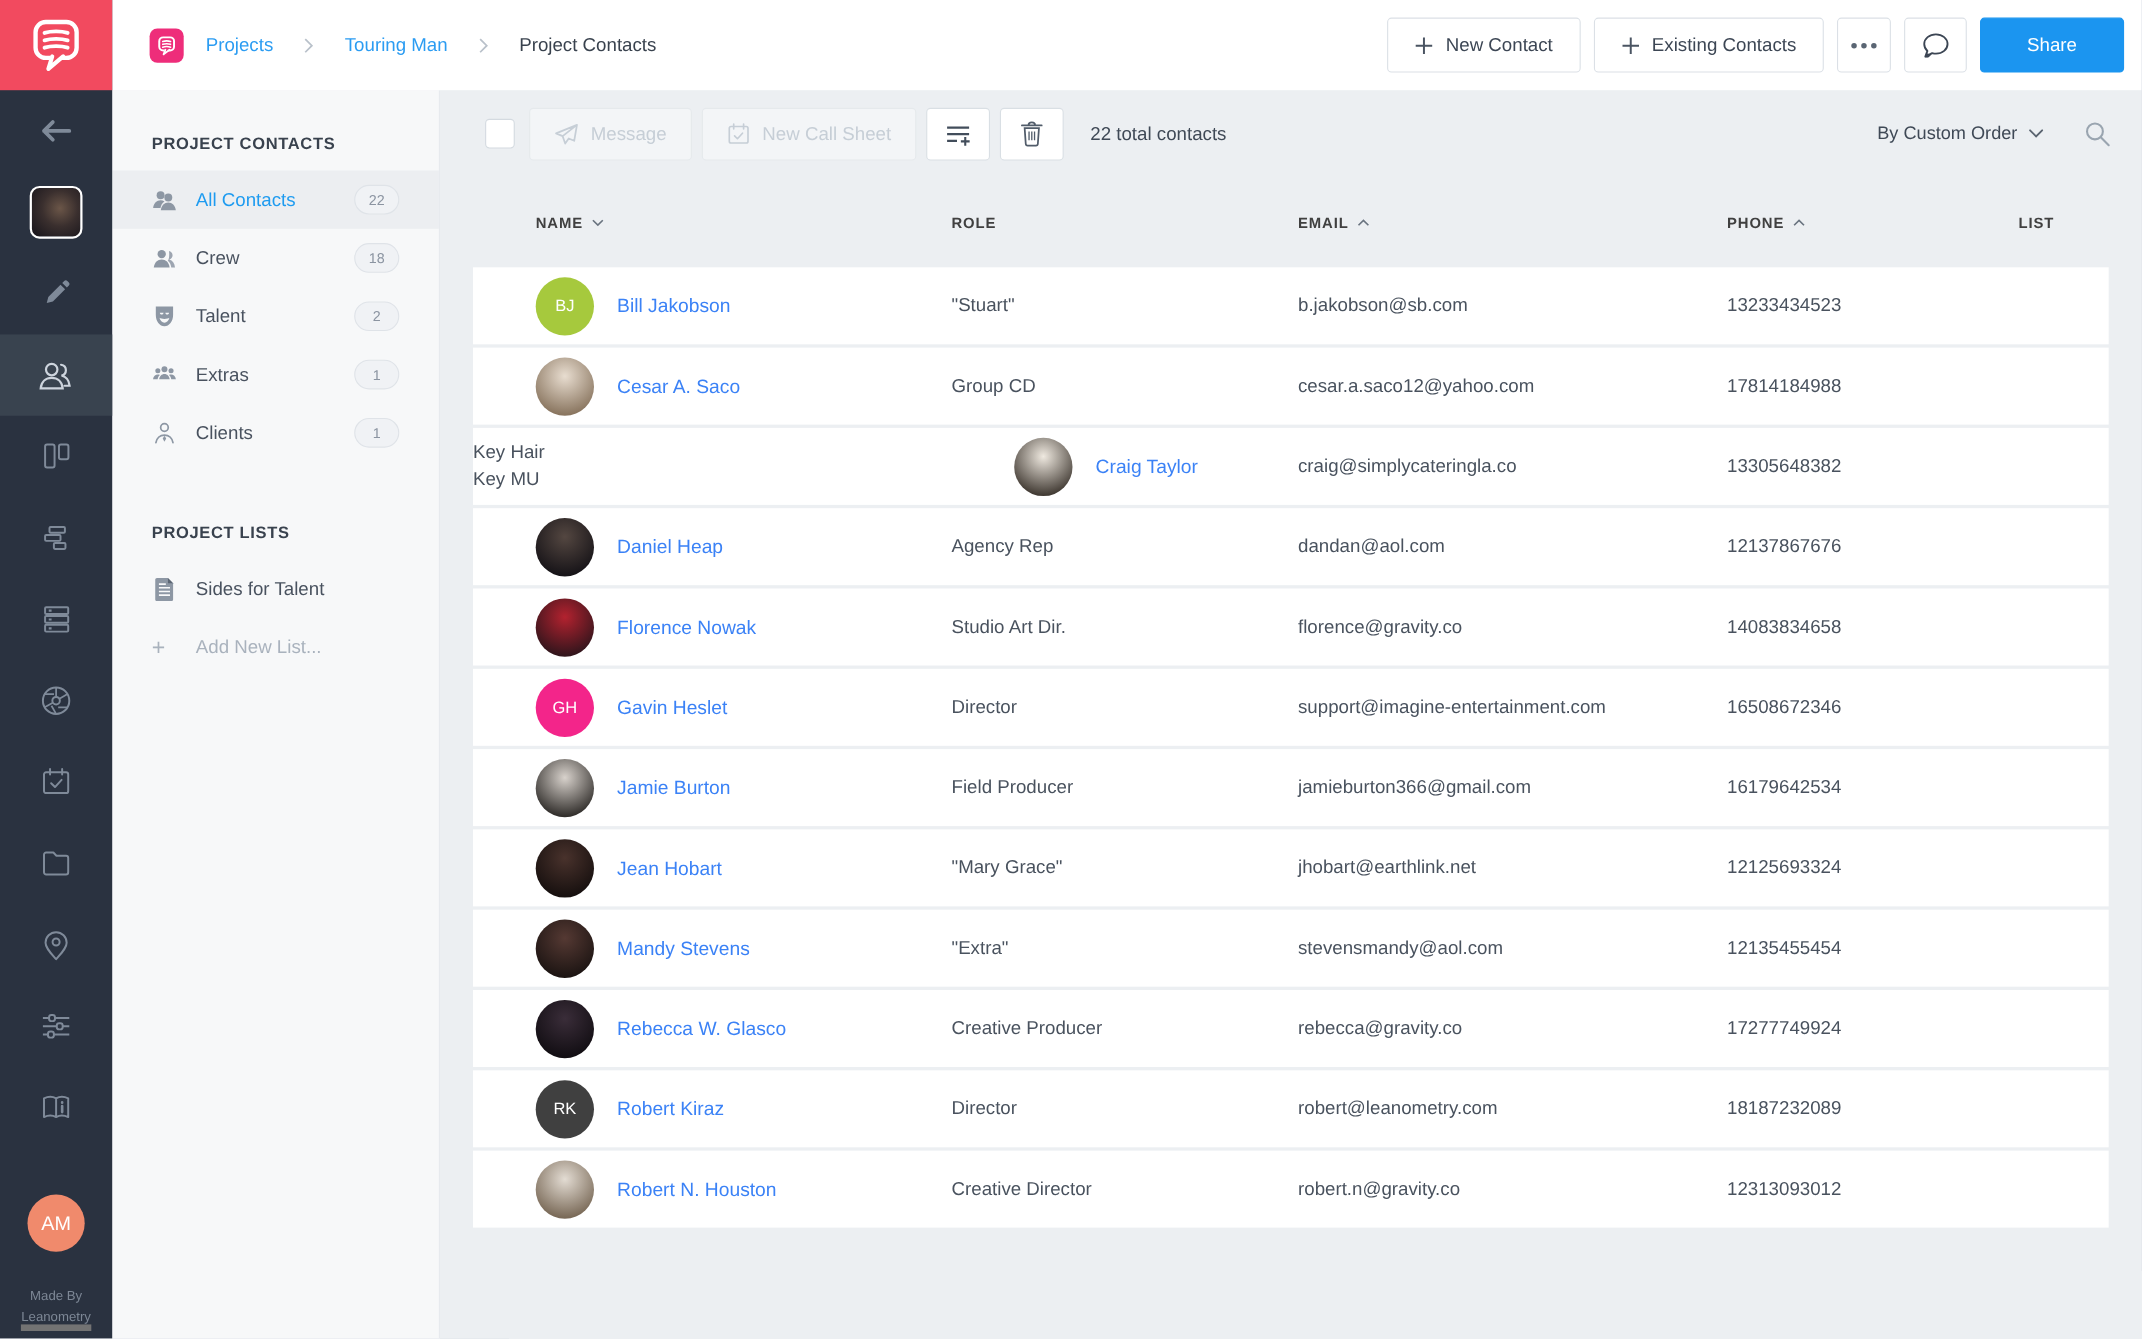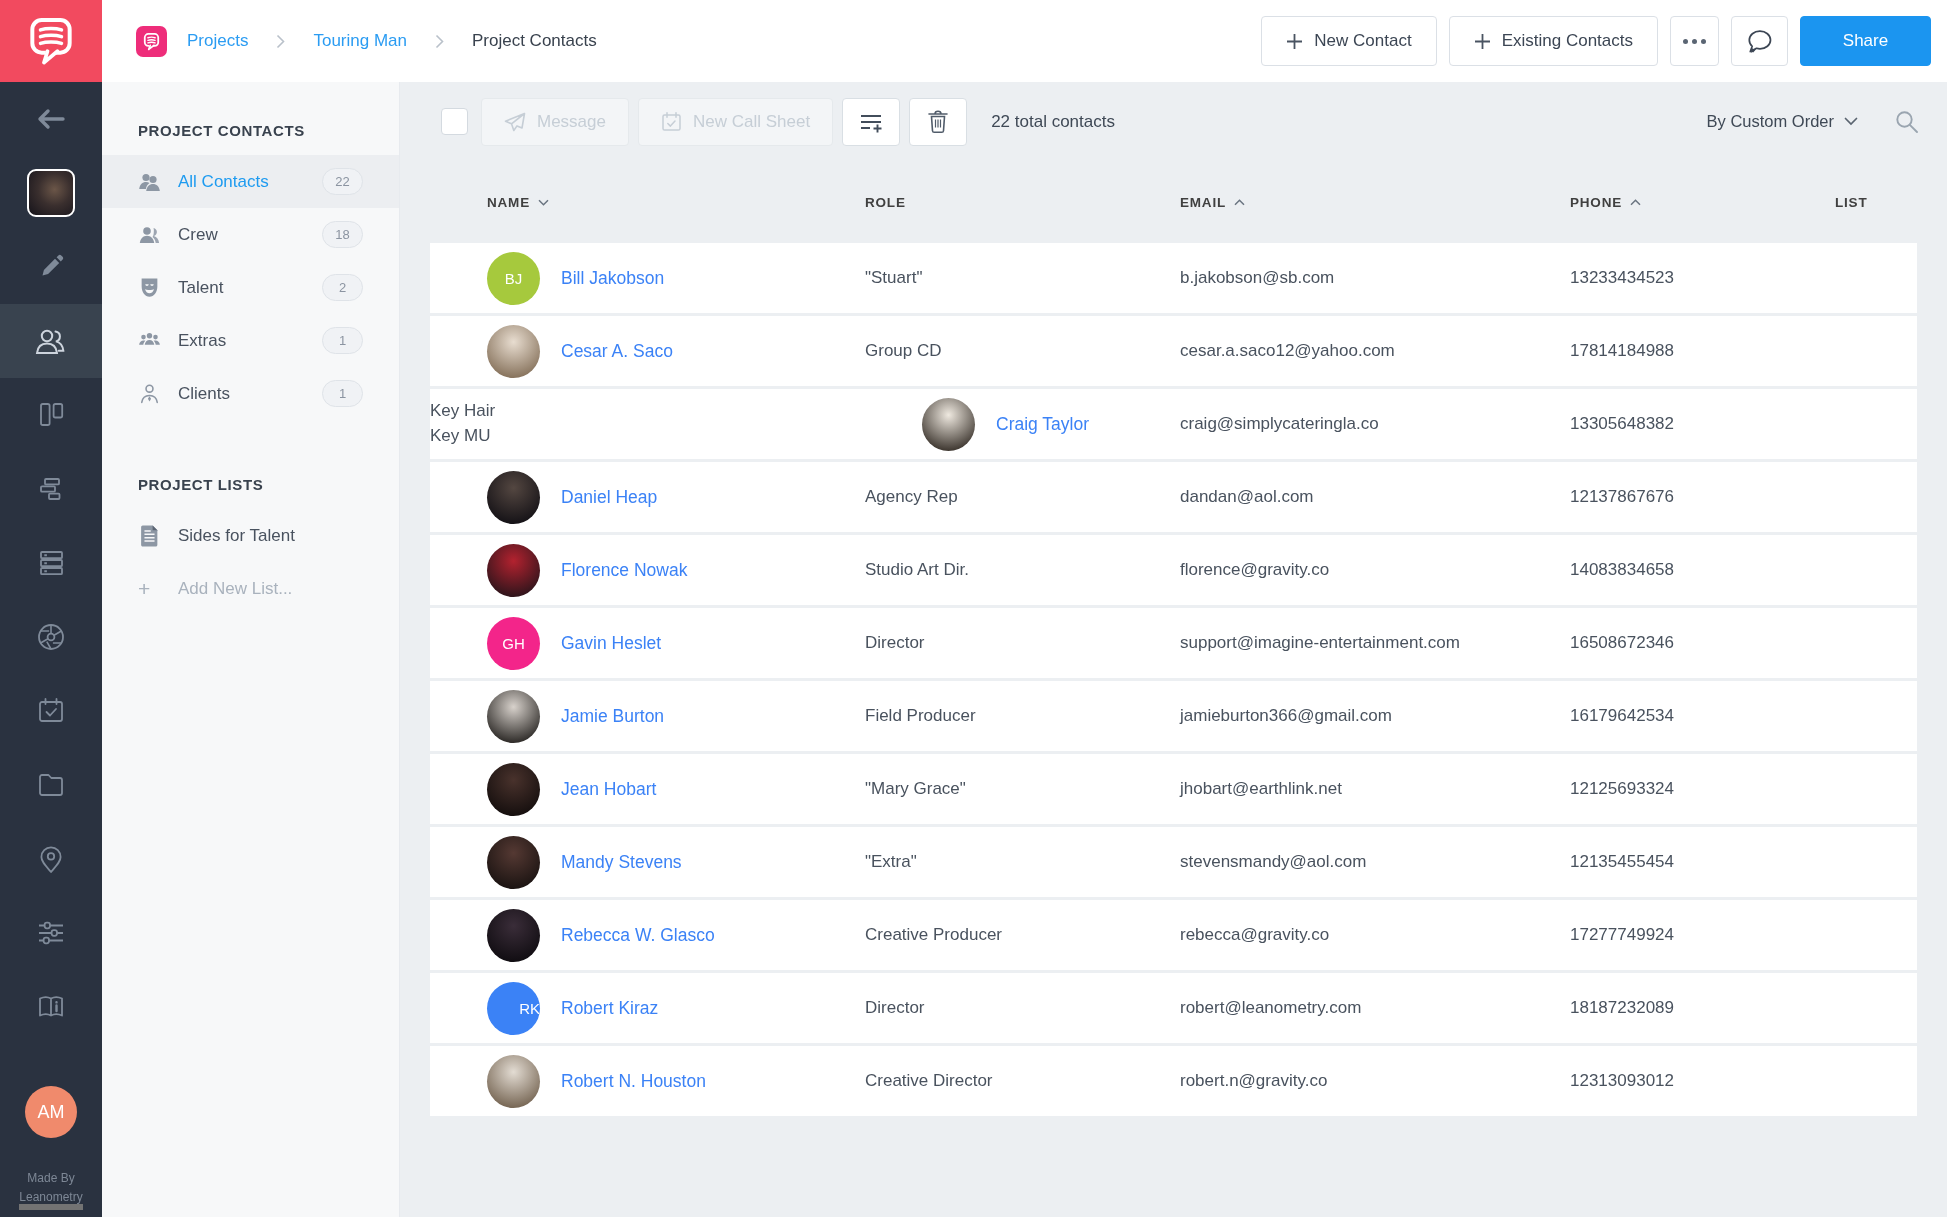--- a/index.html
+++ b/index.html
@@ -498,21 +498,21 @@
             </div>
       <span class="name-text">Rebecca W. Glasco</span>
     </div>
     <div class="cell cell-role">Creative Producer</div>
     <div class="cell">rebecca@gravity.co</div>
     <div class="cell">17277749924</div>
     <div class="cell"></div>
   </div>
         <div class="row">
     <div class="cell cell-name">
-      <div class="avatar" style="background: #3b82f6; justify-content: flex-end;">
+      <div class="avatar" style="background: #404040;">
               <span>RK</span>
             </div>
       <span class="name-text">Robert Kiraz</span>
     </div>
     <div class="cell cell-role">Director</div>
     <div class="cell">robert@leanometry.com</div>
     <div class="cell">18187232089</div>
     <div class="cell"></div>
   </div>
         <div class="row">

